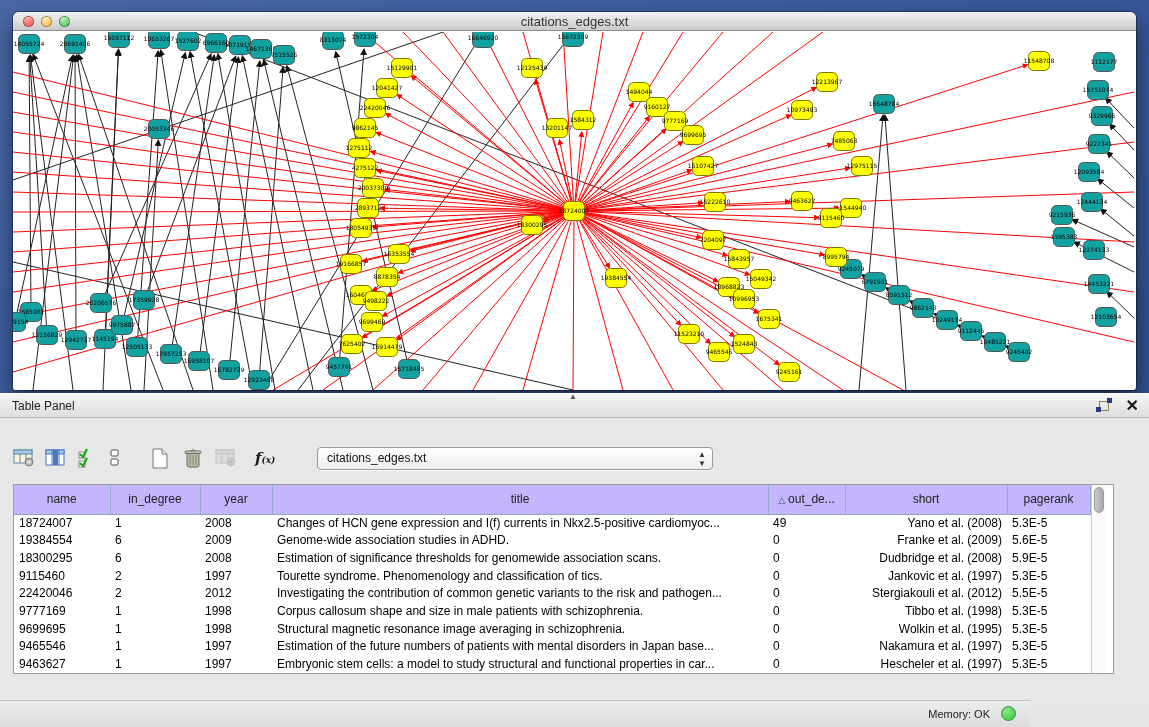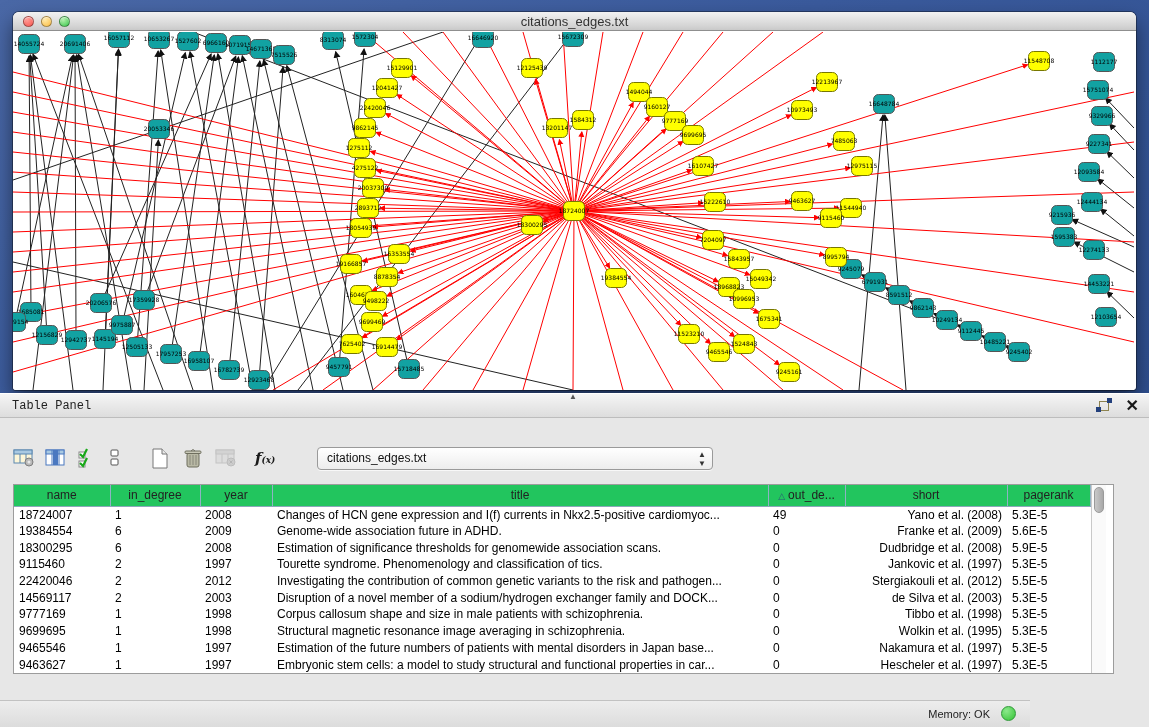--- a/index.html
+++ b/index.html
@@ -27,21 +27,21 @@
   .e-red { stroke:#ff0000; stroke-width:1; fill:none; }
   .e-blk { stroke:#222; stroke-width:1; fill:none; }
   .n-y { fill:#ffff00; stroke:#777700; stroke-width:1; }
   .n-t { fill:#12a2a2; stroke:#555; stroke-width:1; }
   .n-label { font-family:"DejaVu Sans", sans-serif; font-size:6px; fill:#000; text-anchor:middle; }
 
   
   .tpanel { position:absolute; left:0; top:393px; width:1149px; height:307px; background:#e7e7e7; }
   .tp-titlebar { height:25px; background:linear-gradient(#f5f5f5,#dddddd);
     border-top:1px solid #fff; border-bottom:1px solid #bdbdbd; position:relative; }
-  .tp-title { position:absolute; left:12px; top:5px; font-size:12px; color:#222;font-family:Liberation Mono, monospace; }
+  .tp-title { position:absolute; left:12px; top:5px; font-size:12px; color:#222; }
   .splitter-notch { position:absolute; left:567px; top:0; width:12px; height:6px; color:#555; font-size:8px; line-height:5px; text-align:center; cursor:row-resize; }
   .tp-icons { position:absolute; right:10px; top:4px; display:flex; gap:14px; align-items:center; }
   .float-ic { position:relative; width:16px; height:16px; cursor:pointer; }
   .float-ic .big { position:absolute; left:3px; top:3px; width:10px; height:10px; border:1px solid #8d8350; background:transparent; }
   .float-ic .sq1 { position:absolute; left:0; top:9px; width:5px; height:5px; background:#23407c; }
   .float-ic .sq2 { position:absolute; left:11px; top:0; width:5px; height:5px; background:#23407c; }
   .close-ic { font-size:16px; font-weight:bold; color:#1a1a1a; line-height:16px; cursor:pointer; }
 
   .toolbar { position:absolute; left:13px; top:48px; height:34px; display:flex; align-items:center; }
   .tbtn { width:30px; height:28px; display:flex; align-items:center; justify-content:flex-start;
@@ -50,22 +50,22 @@
   .fx { font-family:"DejaVu Serif", serif; font-style:italic; font-weight:bold; font-size:15px; color:#1a1a1a; }
   .fx small { font-size:9px; }
   .combo { margin-left:30px; width:396px; height:23px; border:1px solid #9a9a9a; border-radius:4px;
     background:linear-gradient(#ffffff,#ededed); position:relative; font-size:12px; color:#111;
     line-height:21px; padding-left:9px; cursor:pointer; box-shadow:0 1px 0 rgba(255,255,255,.7); }
   .combo .arrows { position:absolute; right:6px; top:2px; font-size:8px; color:#333; line-height:9px; text-align:center; }
 
   .tablewrap { position:absolute; left:13px; top:91px; width:1101px; height:190px;
     background:#fff; border:1px solid #9c9c9c; display:flex; }
   table.grid { border-collapse:collapse; table-layout:fixed; width:1076px; font-size:12px; color:#000; }
-  table.grid th { background:#22c55e; border-right:1px solid #8fb2c4; border-bottom:1px solid #8aa8ba;
-    font-weight:normal; font-size:12px; color:#222; height:21px; text-align:center; overflow:hidden; white-space:nowrap; }
+  table.grid th { background:#c4b5fd; border-right:1px solid #8fb2c4; border-bottom:1px solid #8aa8ba;
+    font-weight:normal; font-size:12px; color:#222; height:29px; text-align:center; overflow:hidden; white-space:nowrap; }
   table.grid td { height:16.6px; padding:0 5px; overflow:hidden; white-space:nowrap; text-overflow:clip; }
   table.grid td.center { text-align:right; }
   .sort-glyph { font-size:9px; color:#2c5a77; margin-right:3px; }
   .vscroll { width:15px; background:#fafafa; border-left:1px solid #c9c9c9; position:relative; }
   .vthumb { position:absolute; left:2px; top:2px; width:10px; height:26px; border-radius:5px;
     background:linear-gradient(90deg,#c9c9c9,#a8a8a8); border:1px solid #9a9a9a; }
 
   .tabsrow { position:absolute; left:0; top:283px; width:1149px; text-align:center; }
   .seg { display:inline-flex; border:1px solid #8e8e8e; border-radius:4px; overflow:hidden;
     box-shadow:0 1px 0 rgba(255,255,255,.8); }
@@ -757,21 +757,21 @@
             <td>2008</td>
             <td>Changes of HCN gene expression and I(f) currents in Nkx2.5-positive cardiomyoc...</td>
             <td>49</td>
             <td class="center">Yano et al. (2008)</td>
             <td>5.3E-5</td>
           </tr>
           <tr>
             <td>19384554</td>
             <td>6</td>
             <td>2009</td>
-            <td>Genome-wide association future in ADHD.</td>
+            <td>Genome-wide association studies in ADHD.</td>
             <td>0</td>
             <td class="center">Franke et al. (2009)</td>
             <td>5.6E-5</td>
           </tr>
           <tr>
             <td>18300295</td>
             <td>6</td>
             <td>2008</td>
             <td>Estimation of significance thresholds for genomewide association scans.</td>
             <td>0</td>
@@ -790,29 +790,20 @@
           <tr>
             <td>22420046</td>
             <td>2</td>
             <td>2012</td>
             <td>Investigating the contribution of common genetic variants to the risk and pathogen...</td>
             <td>0</td>
             <td class="center">Stergiakouli et al. (2012)</td>
             <td>5.5E-5</td>
           </tr>
           <tr>
-            <td>14569117</td>
-            <td>2</td>
-            <td>2003</td>
-            <td>Disruption of a novel member of a sodium/hydrogen exchanger family and DOCK...</td>
-            <td>0</td>
-            <td class="center">de Silva et al. (2003)</td>
-            <td>5.3E-5</td>
-          </tr>
-          <tr>
             <td>9777169</td>
             <td>1</td>
             <td>1998</td>
             <td>Corpus callosum shape and size in male patients with schizophrenia.</td>
             <td>0</td>
             <td class="center">Tibbo et al. (1998)</td>
             <td>5.3E-5</td>
           </tr>
           <tr>
             <td>9699695</td>

